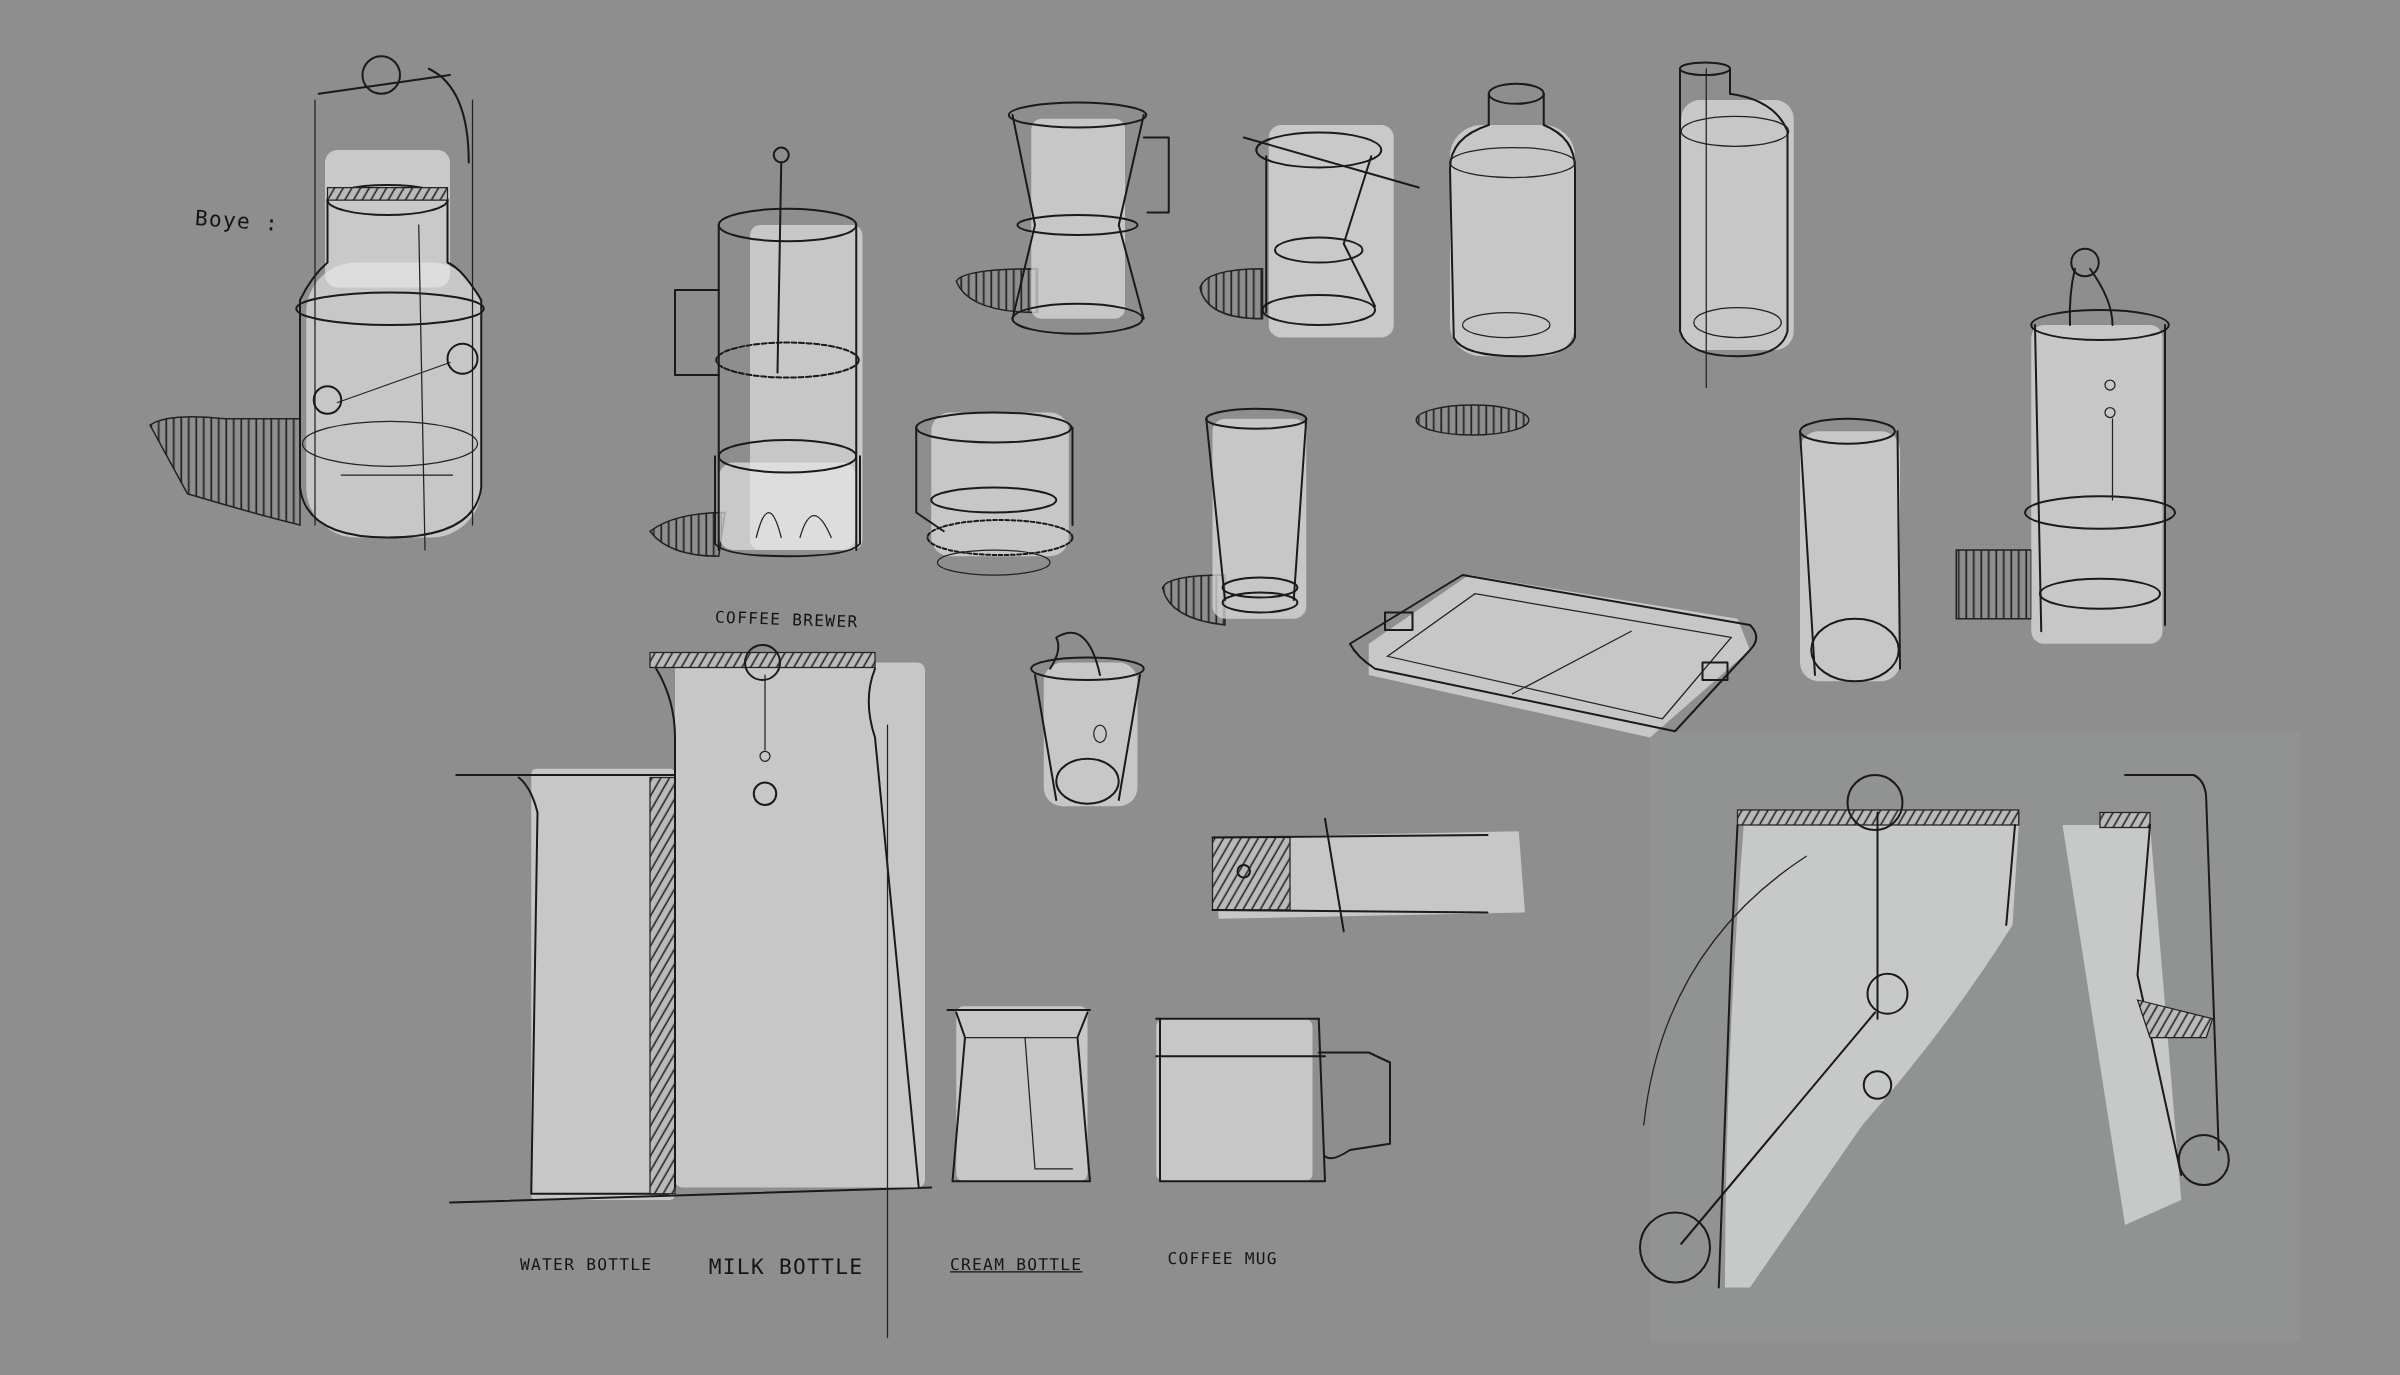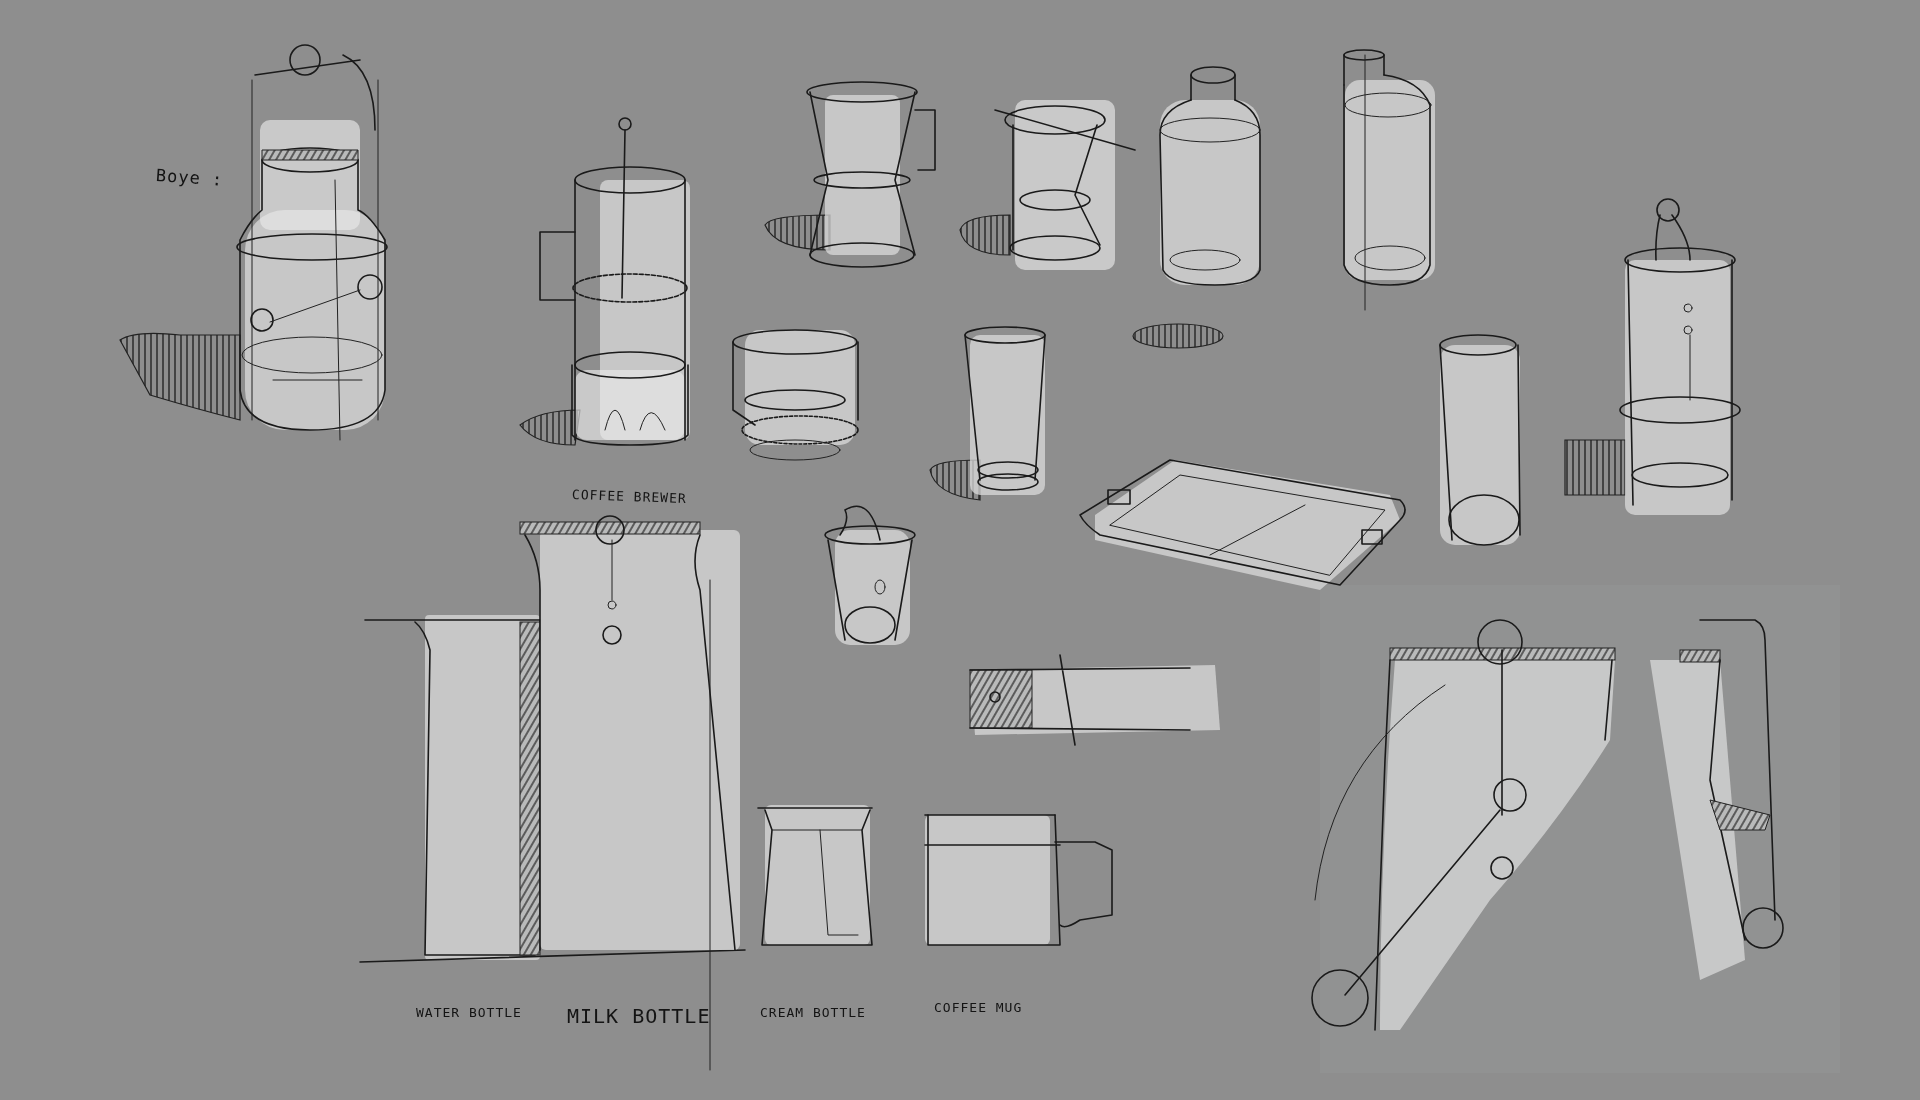--- a/index.html
+++ b/index.html
@@ -232,16 +232,16 @@
       <circle class="ink" cx="1340" cy="998" r="28"></circle>
       <circle class="ink" cx="1763" cy="928" r="20"></circle>
       <path class="ink-thin" d="M1445 685 Q1330 760 1315 900"></path>
       <path d="M1710 800 L1770 815 L1765 830 L1720 830 Z" fill="url(#diag)" stroke="#222"></path>
     </g>
   </svg>
 
   <span class="label" style="left:156px;top:165px;font-size:17px;transform:rotate(4deg);">Boye :</span>
   <span class="label" style="left:572px;top:487px;font-size:13px;transform:rotate(2deg);">COFFEE BREWER</span>
   <span class="label" style="left:416px;top:1005px;font-size:13px;text-align:right;">WATER BOTTLE</span>
-  <span class="label" style="left:567px;top:1004px;font-size:20px;">MILK BOTTLE</span>
-  <span class="label" style="left:760px;top:1005px;font-size:13px;">CREAM BOTTLE</span>
+  <span class="label" style="left:567px;top:1004px;font-size:17px;">MILK BOTTLE</span>
+  <span class="label" style="left:760px;top:1005px;font-size:13px;text-decoration:underline;">CREAM BOTTLE</span>
   <span class="label" style="left:934px;top:1000px;font-size:13px;">COFFEE MUG</span>
 </div>
 
 </body></html>

